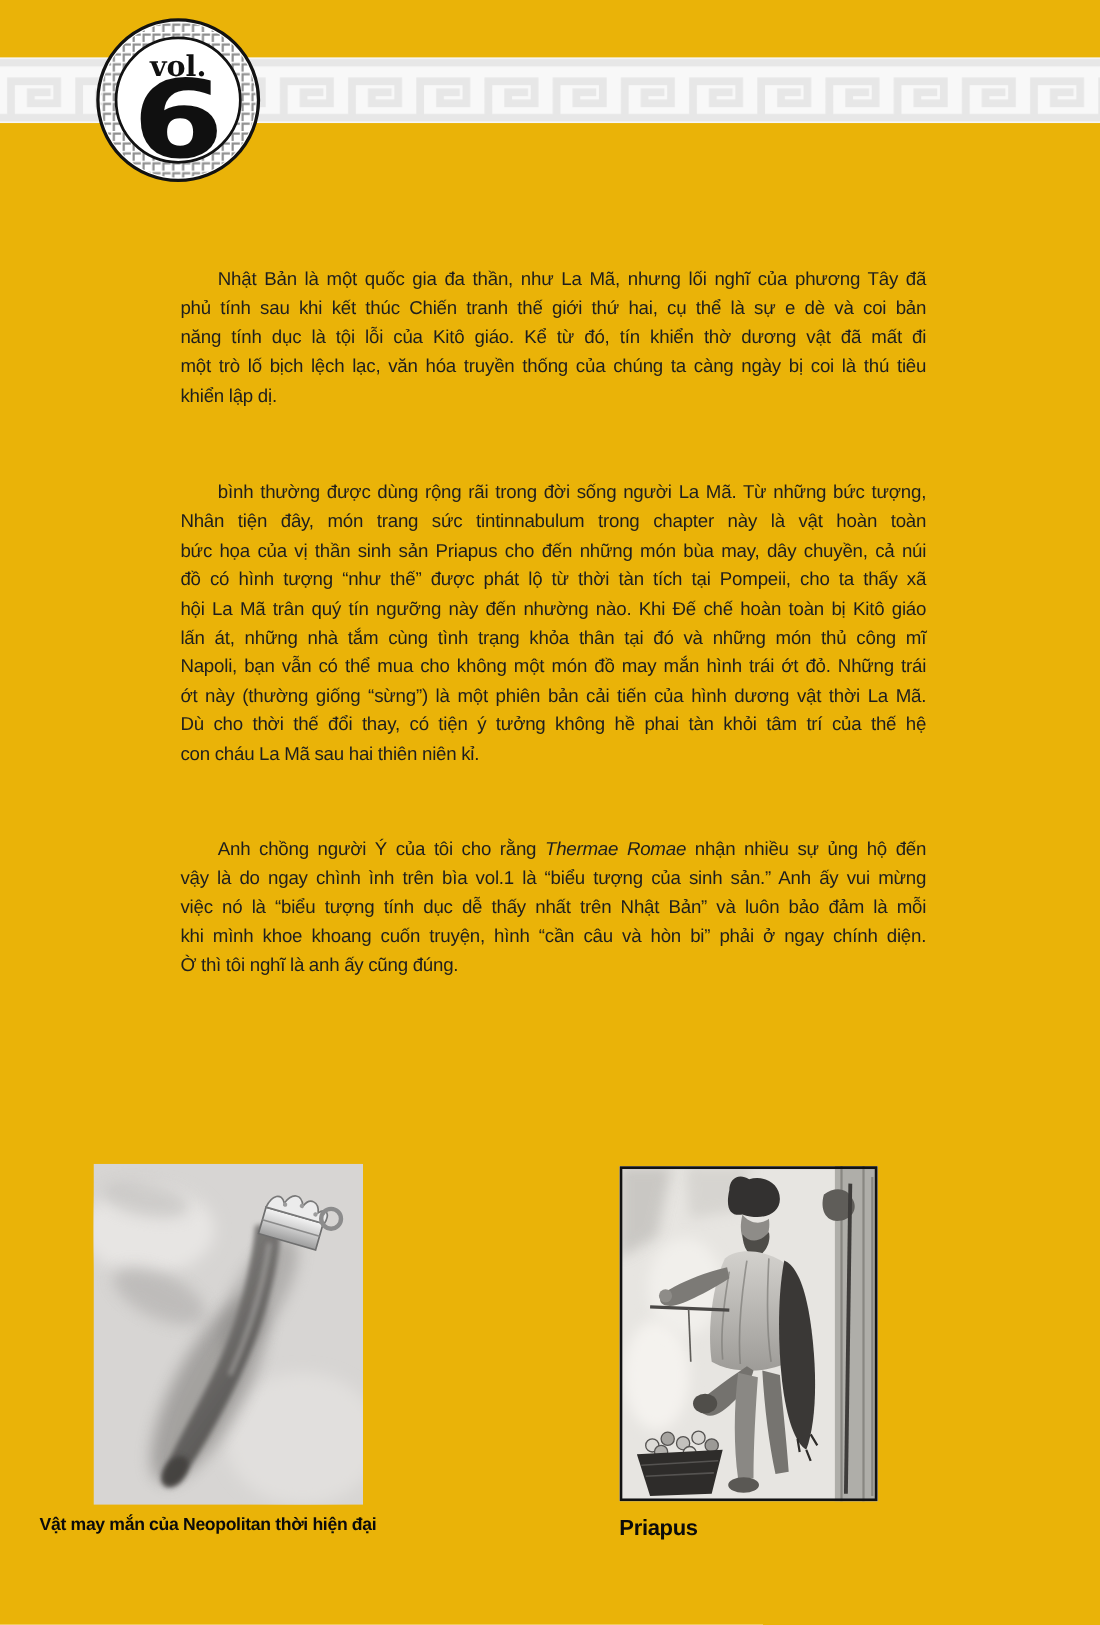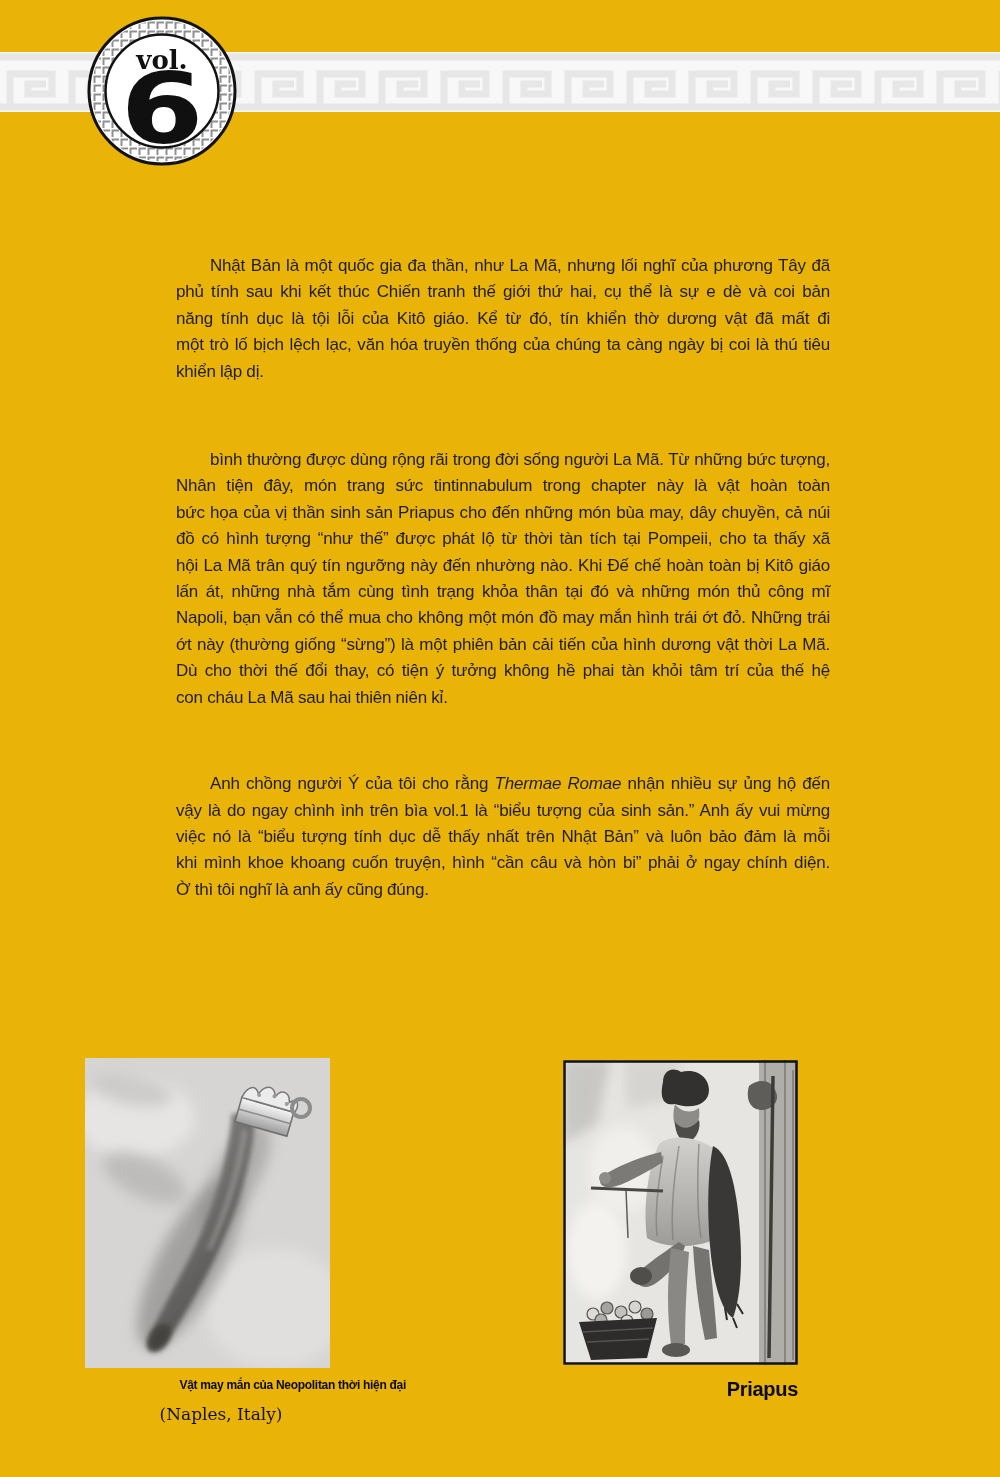--- a/index.html
+++ b/index.html
@@ -18,47 +18,47 @@
   
   .emblem { position:absolute; left:84px; top:12px; width:156px; height:158px; }
 
   
   .essay {
     position:absolute; left:160px; top:237px; width:686px;
     color:#1e1e1e;
     font-size:17px; line-height:26.4px;
     letter-spacing:-0.2px; word-spacing:-0.2px;
   }
-  .para { margin:16px; padding:0; }
+  .para { margin:4px; padding:0; }
   .para-2 { margin-top:62px; }
   .para-3 { margin-top:60px; }
   .jline { display:block; text-align:justify; text-align-last:justify; }
   .jline.para-last { text-align-last:left; }
   .para > .jline:first-child { text-indent:34px; }
   .p3-rest { display:contents; }
   .italic { font-style:italic; }
 
   
   .figure1 { position:absolute; left:85px; top:1058px; width:245px; height:310px; }
   .figure2 { position:absolute; left:563px; top:1060px; width:235px; height:305px; }
   .figure1 svg, .figure2 svg { display:block; width:100%; height:100%; }
 
   .cap1 {
     position:absolute; left:36px; top:1378px; width:370px;
-    text-align:right; font-weight:bold; font-size:12px;
+    text-align:left; font-weight:bold; font-size:16px;
     letter-spacing:-0.3px; color:#0b0b0b;
   }
   .cap1sub {
     position:absolute; left:36px; top:1404px; width:370px;
     text-align:center; font-family:"DejaVu Serif","Liberation Serif",serif;
     font-size:17px; color:#141414;
   }
   .cap2 {
     position:absolute; left:563px; top:1378px; width:235px;
-    text-align:right; font-weight:bold; font-size:20px;
+    text-align:left; font-weight:bold; font-size:20px;
     letter-spacing:-0.3px; color:#0b0b0b;
   }
 </style>
 </head>
 <body>
 
 <div class="page">
 
   <div class="meander-band">
     <svg width="1000" height="60" viewBox="0 0 1000 60" preserveAspectRatio="none">
@@ -204,16 +204,15 @@
         <circle cx="38" cy="260" r="6" fill="#b2b0ac" stroke="#555351" stroke-width="1.2"></circle>
         <circle cx="64" cy="261" r="6" fill="#e0ded9" stroke="#555351" stroke-width="1.2"></circle>
         <path d="M16,262 L94,258 L84,298 L28,300 Z" fill="#2e2c2a"></path>
         <path d="M20,272 L90,268 M24,282 L86,279" stroke="#555351" stroke-width="1.5"></path>
       </g>
       <rect x="1.5" y="1.5" width="232" height="302" fill="none" stroke="#121212" stroke-width="2.5"></rect>
     </svg>
   </div>
 
   <div class="cap1">Vật may mắn của Neopolitan thời hiện đại</div>
-  <div class="cap1sub">(Naples, Italy)</div>
   <div class="cap2">Priapus</div>
 
 </div>
 
 </body></html>

